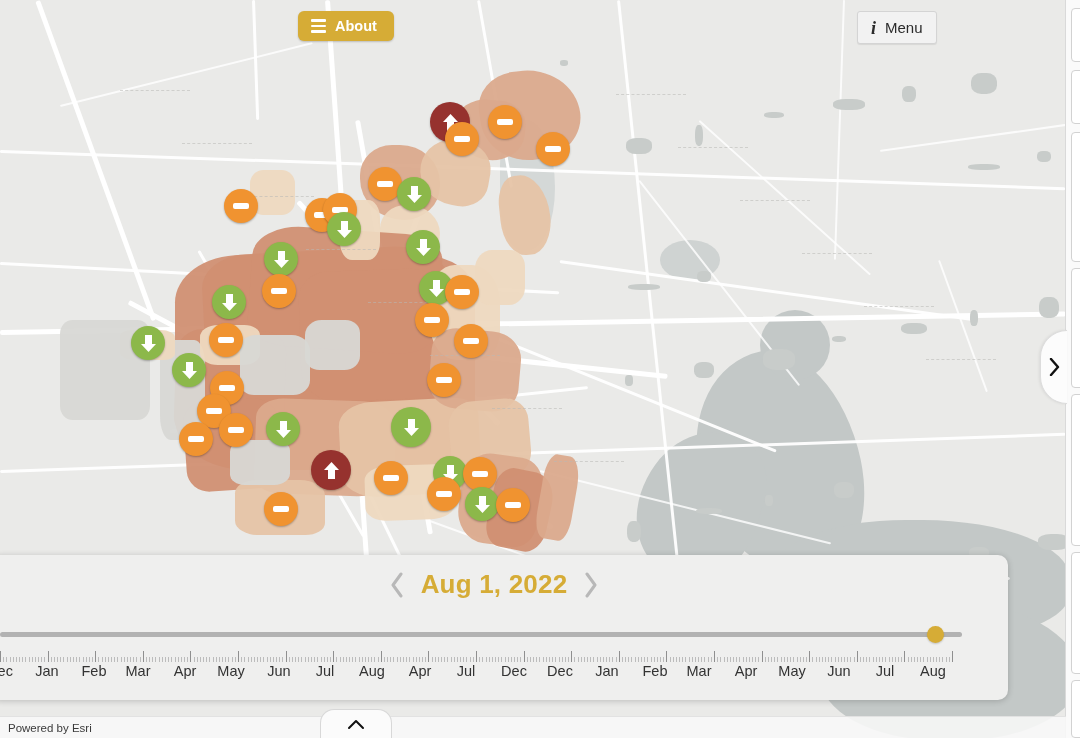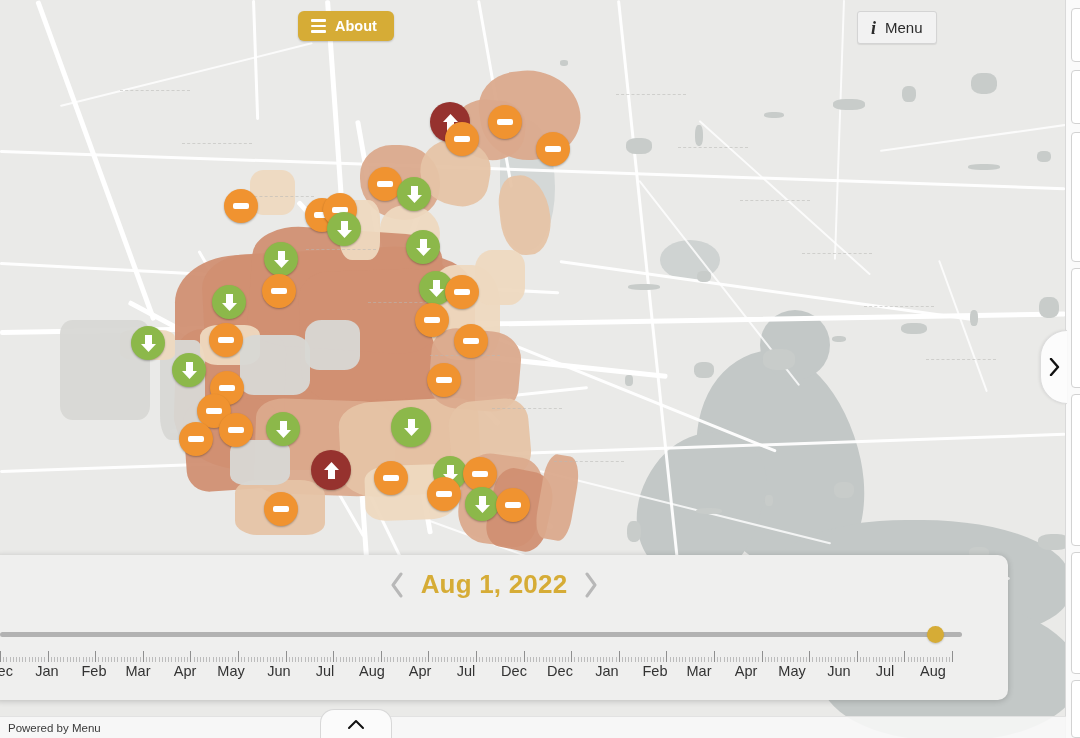--- a/index.html
+++ b/index.html
@@ -798,21 +798,21 @@
         <span class="month-lab" style="left: 709px;">Mar</span>
         <span class="month-lab" style="left: 756px;">Apr</span>
         <span class="month-lab" style="left: 802px;">May</span>
         <span class="month-lab" style="left: 849px;">Jun</span>
         <span class="month-lab" style="left: 895px;">Jul</span>
         <span class="month-lab" style="left: 943px;">Aug</span>
       </div>
   </div>
 
   <div id="attrib-bar">
-    <span id="attrib-right">Powered by Menu</span>
+    <span id="attrib-right">Powered by Esri</span>
   </div>
 
   <div id="collapse-tab">
     <svg width="18" height="11" viewBox="0 0 18 11">
       <path d="M2 9 L9 2 L16 9" stroke="#111" stroke-width="2" fill="none" stroke-linecap="round" stroke-linejoin="round"></path>
     </svg>
   </div>
 
 </div>
 

